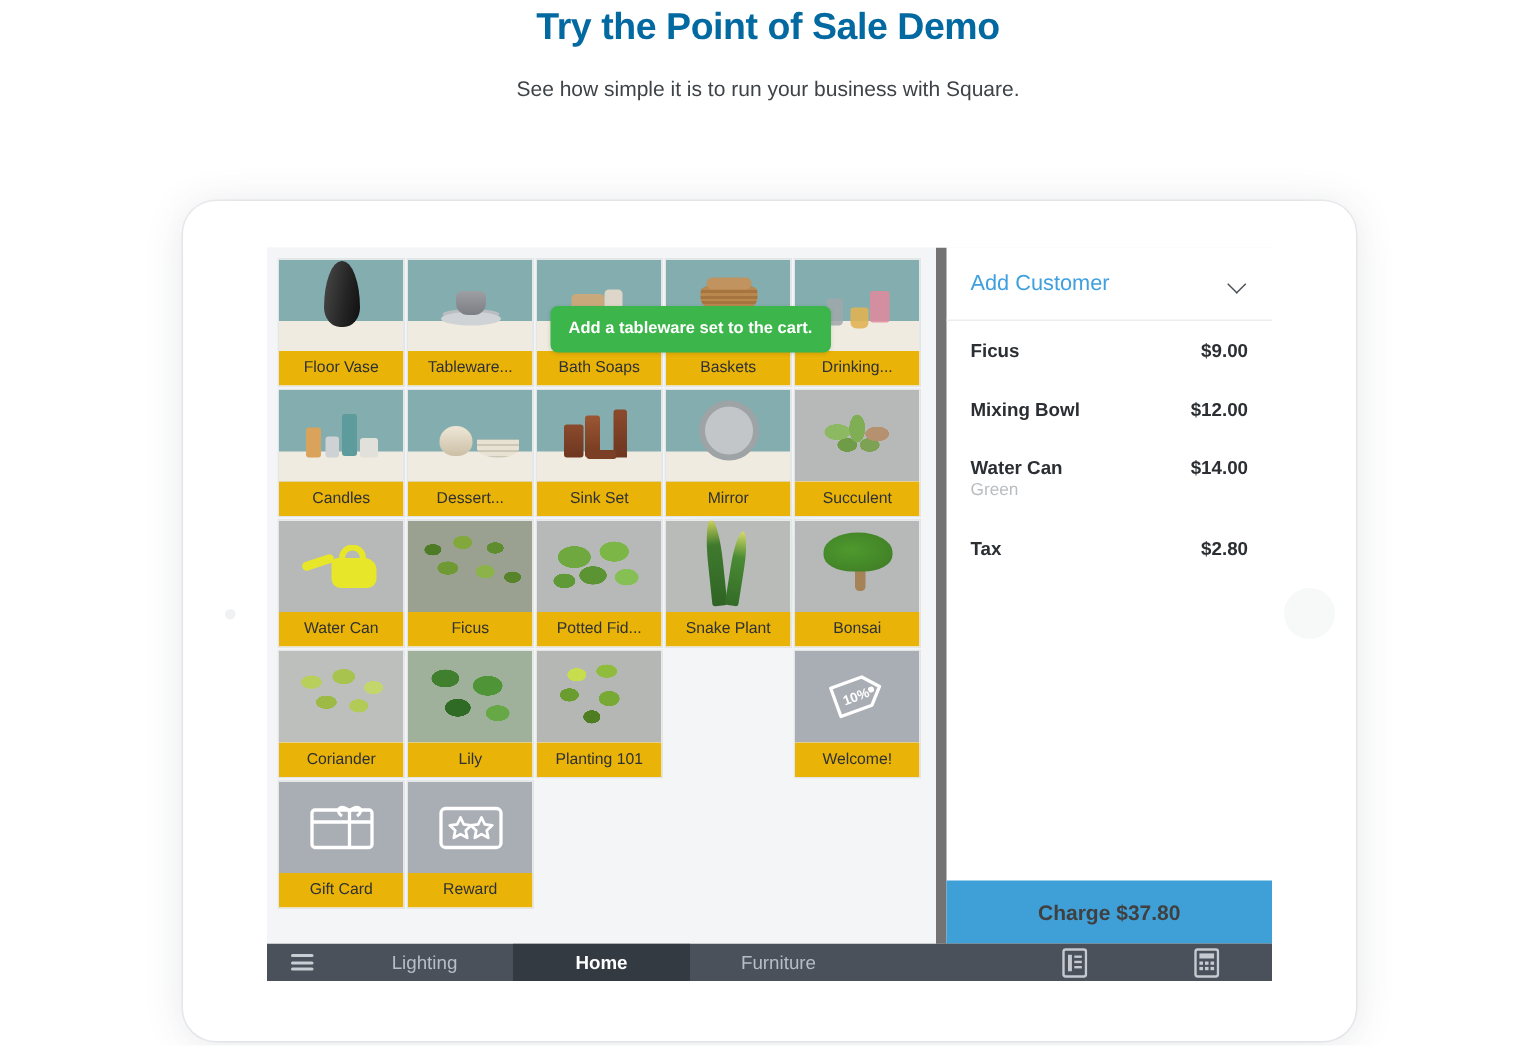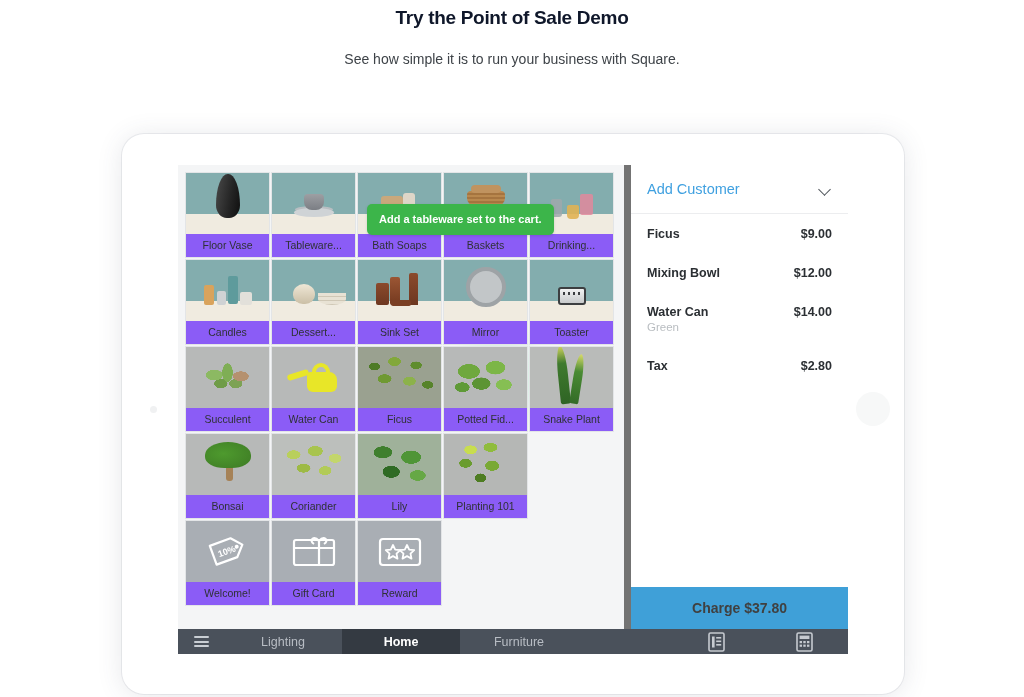--- a/index.html
+++ b/index.html
@@ -7,21 +7,21 @@
     width: 1024px; height: 697px;
     background: #ffffff;
     font-family: "Liberation Sans", sans-serif;
     overflow: hidden;
   }
   .page { position: relative; width: 1024px; height: 697px; }
 
   
   .hero { text-align: center; padding-top: 2px; }
   .hero-title {
-    font-size: 19px; font-weight: bold; color: #0f172a;
+    font-size: 25px; font-weight: bold; color: #0369a1;
     letter-spacing: -0.3px; line-height: 32px;
   }
   .hero-sub {
     font-size: 14px; color: #3e4348; margin-top: 16px; line-height: 18px;
   }
 
   
   .tablet {
     position: absolute; left: 122px; top: 134px;
     width: 782px; height: 560px;
@@ -70,21 +70,21 @@
     display: flex; flex-direction: column;
     overflow: hidden;
     position: relative;
     cursor: pointer;
   }
   .tile.empty { background: transparent; border: none; cursor: default; }
   .tile-img { flex: 1; position: relative; overflow: hidden; }
   .tile-label {
     height: 23px; line-height: 23px;
     font-size: 10.5px; color: #2e3134; text-align: center;
-    background: #8b5cf6; white-space: nowrap; overflow: hidden;
+    background: #eab308; white-space: nowrap; overflow: hidden;
     font-weight: 500;
   }
   .glow-halo {
     position: absolute; left: 268px; top: 155px; width: 104px; height: 108px;
     border-radius: 50% 50% 10px 10px;
     background: radial-gradient(ellipse at 50% 55%, rgba(150,225,185,0.55) 0%, rgba(150,225,185,0.22) 45%, rgba(150,225,185,0) 72%);
     pointer-events: none;
   }
 
   
@@ -428,27 +428,20 @@
                   <div class="obj wood4"></div>
                 </div>
                 <div class="tile-label">Sink Set</div>
               </div>
               <div class="tile">
                 <div class="tile-img">
                   <div class="shelf"></div>
                   <div class="obj mirror-o"></div>
                 </div>
                 <div class="tile-label">Mirror</div>
-              </div>
-              <div class="tile">
-                <div class="tile-img">
-                  <div class="shelf"></div>
-                  <div class="obj toaster"></div>
-                </div>
-                <div class="tile-label">Toaster</div>
               </div>
               <div class="tile">
                 <div class="tile-img">
                   <div class="succ"></div>
                 </div>
                 <div class="tile-label">Succulent</div>
               </div>
               <div class="tile">
                 <div class="tile-img">
                   <div class="grayph"></div>

